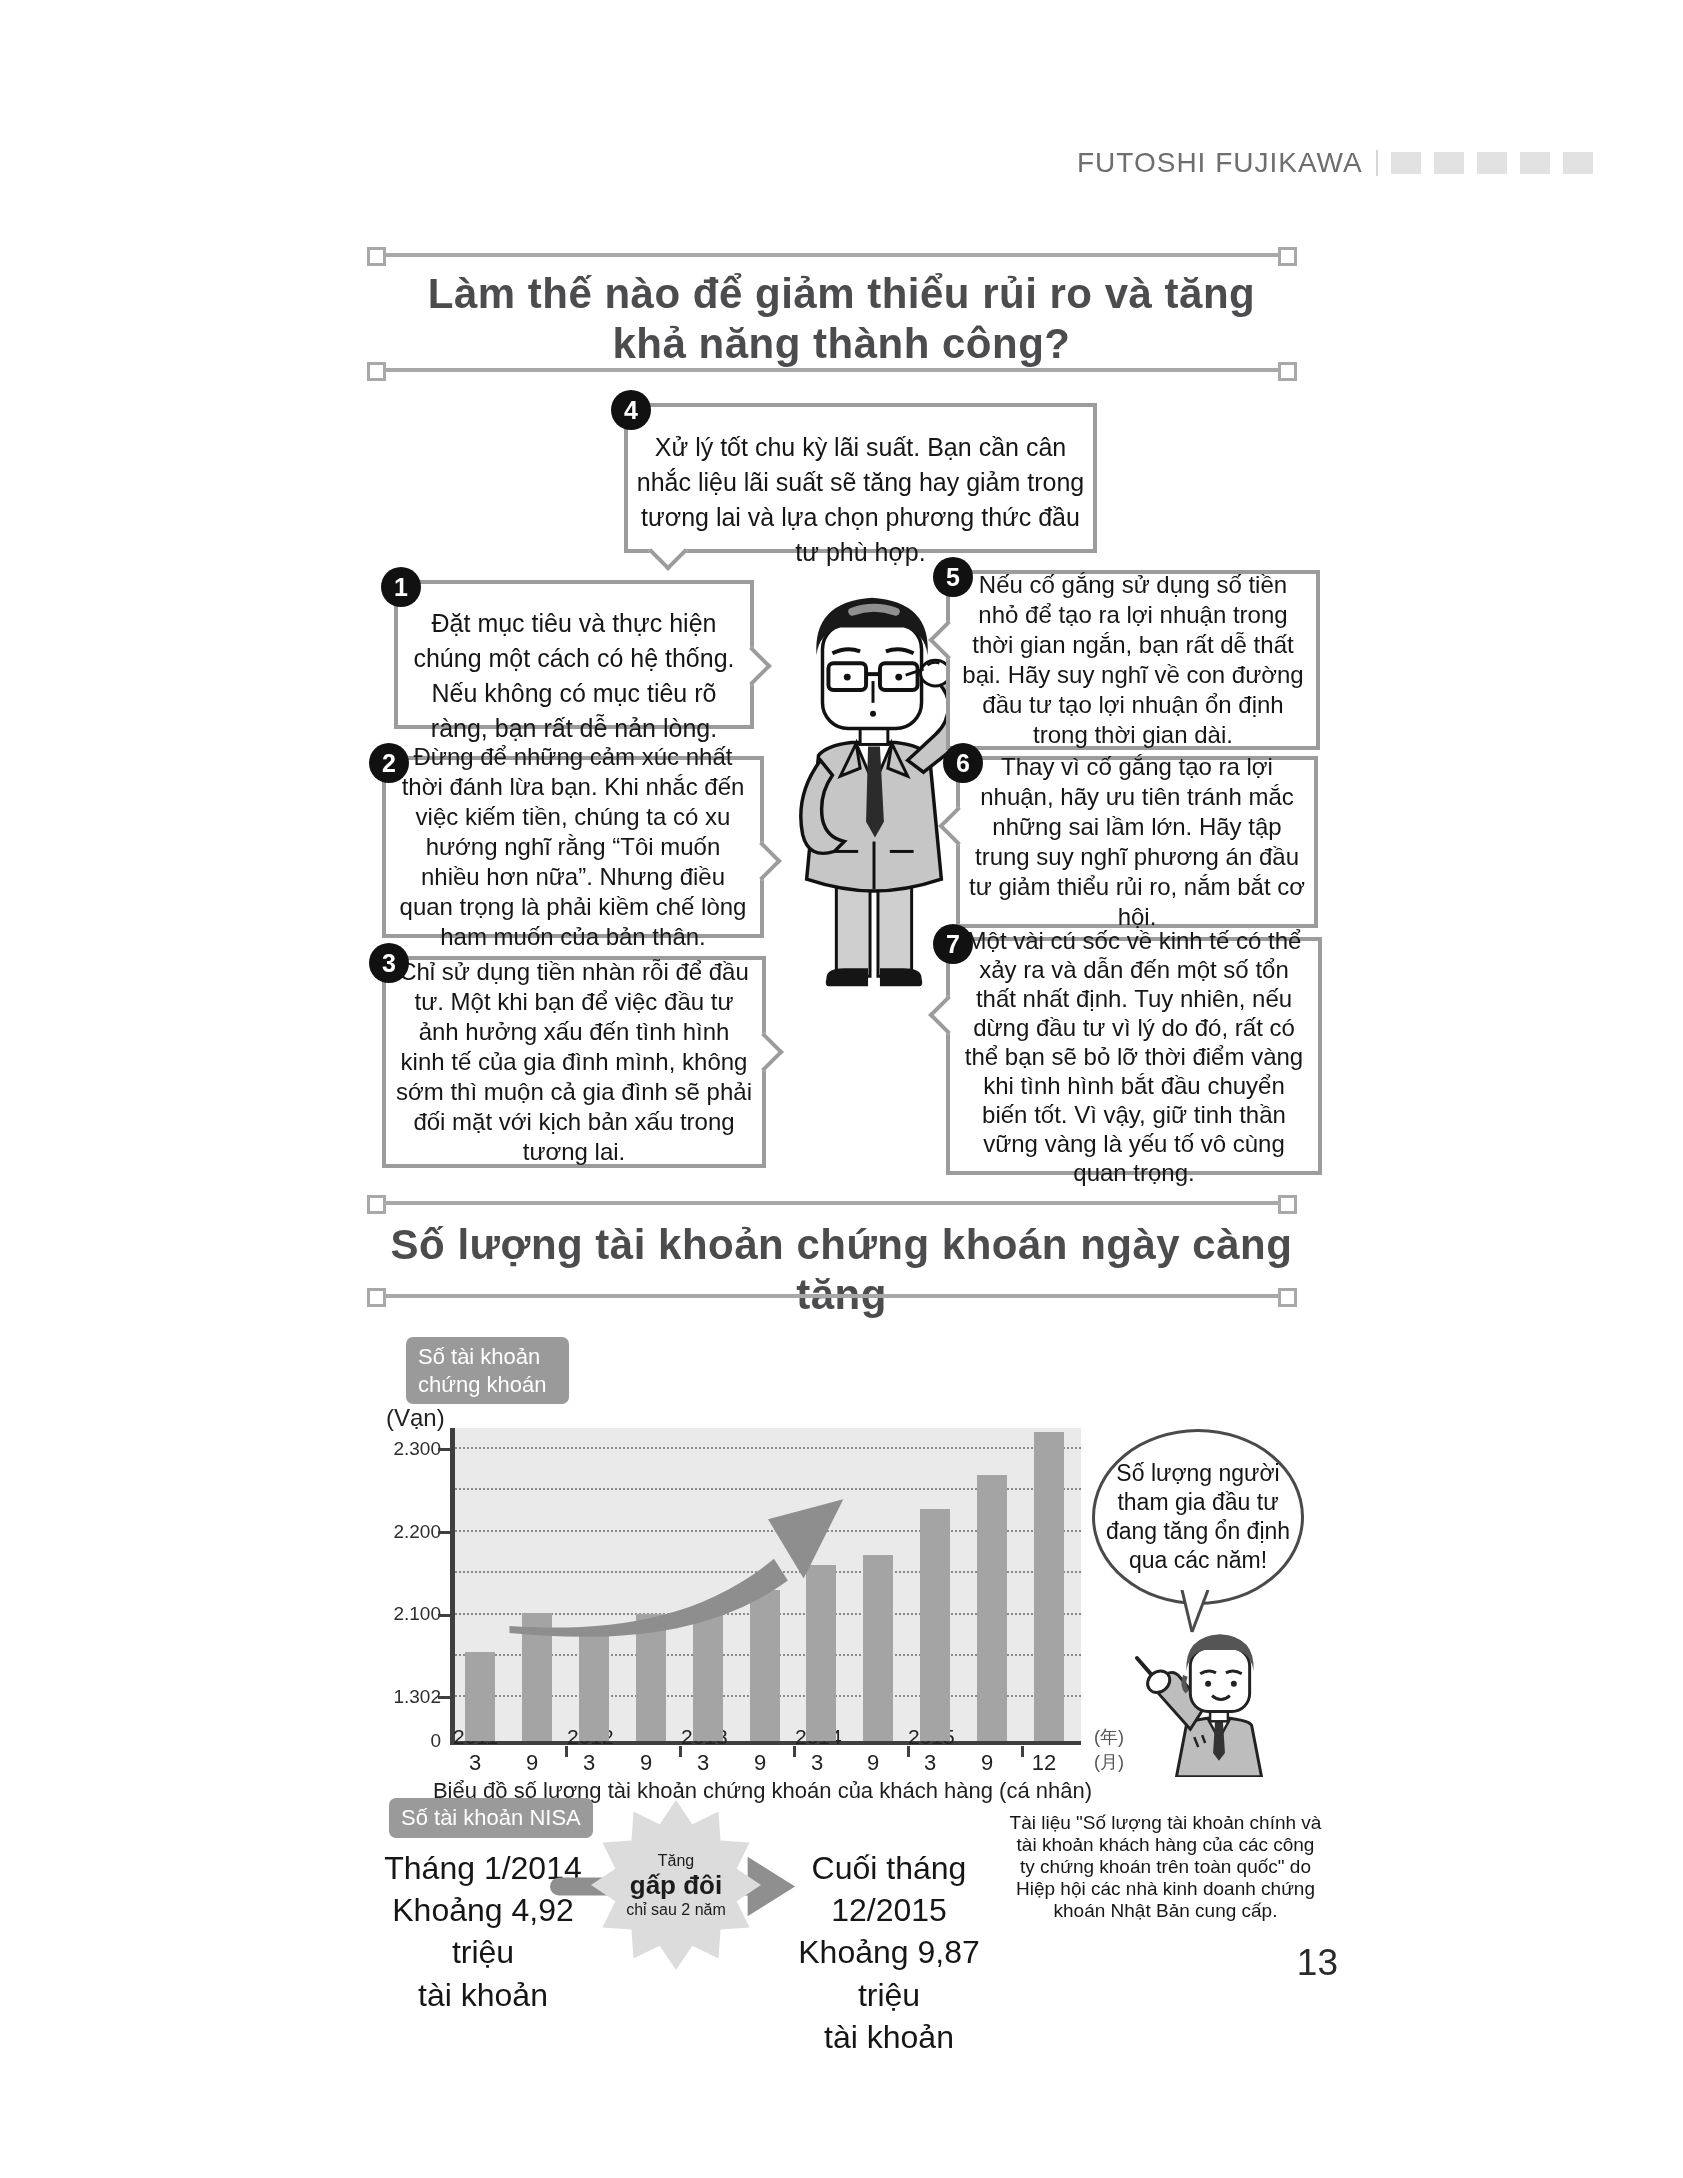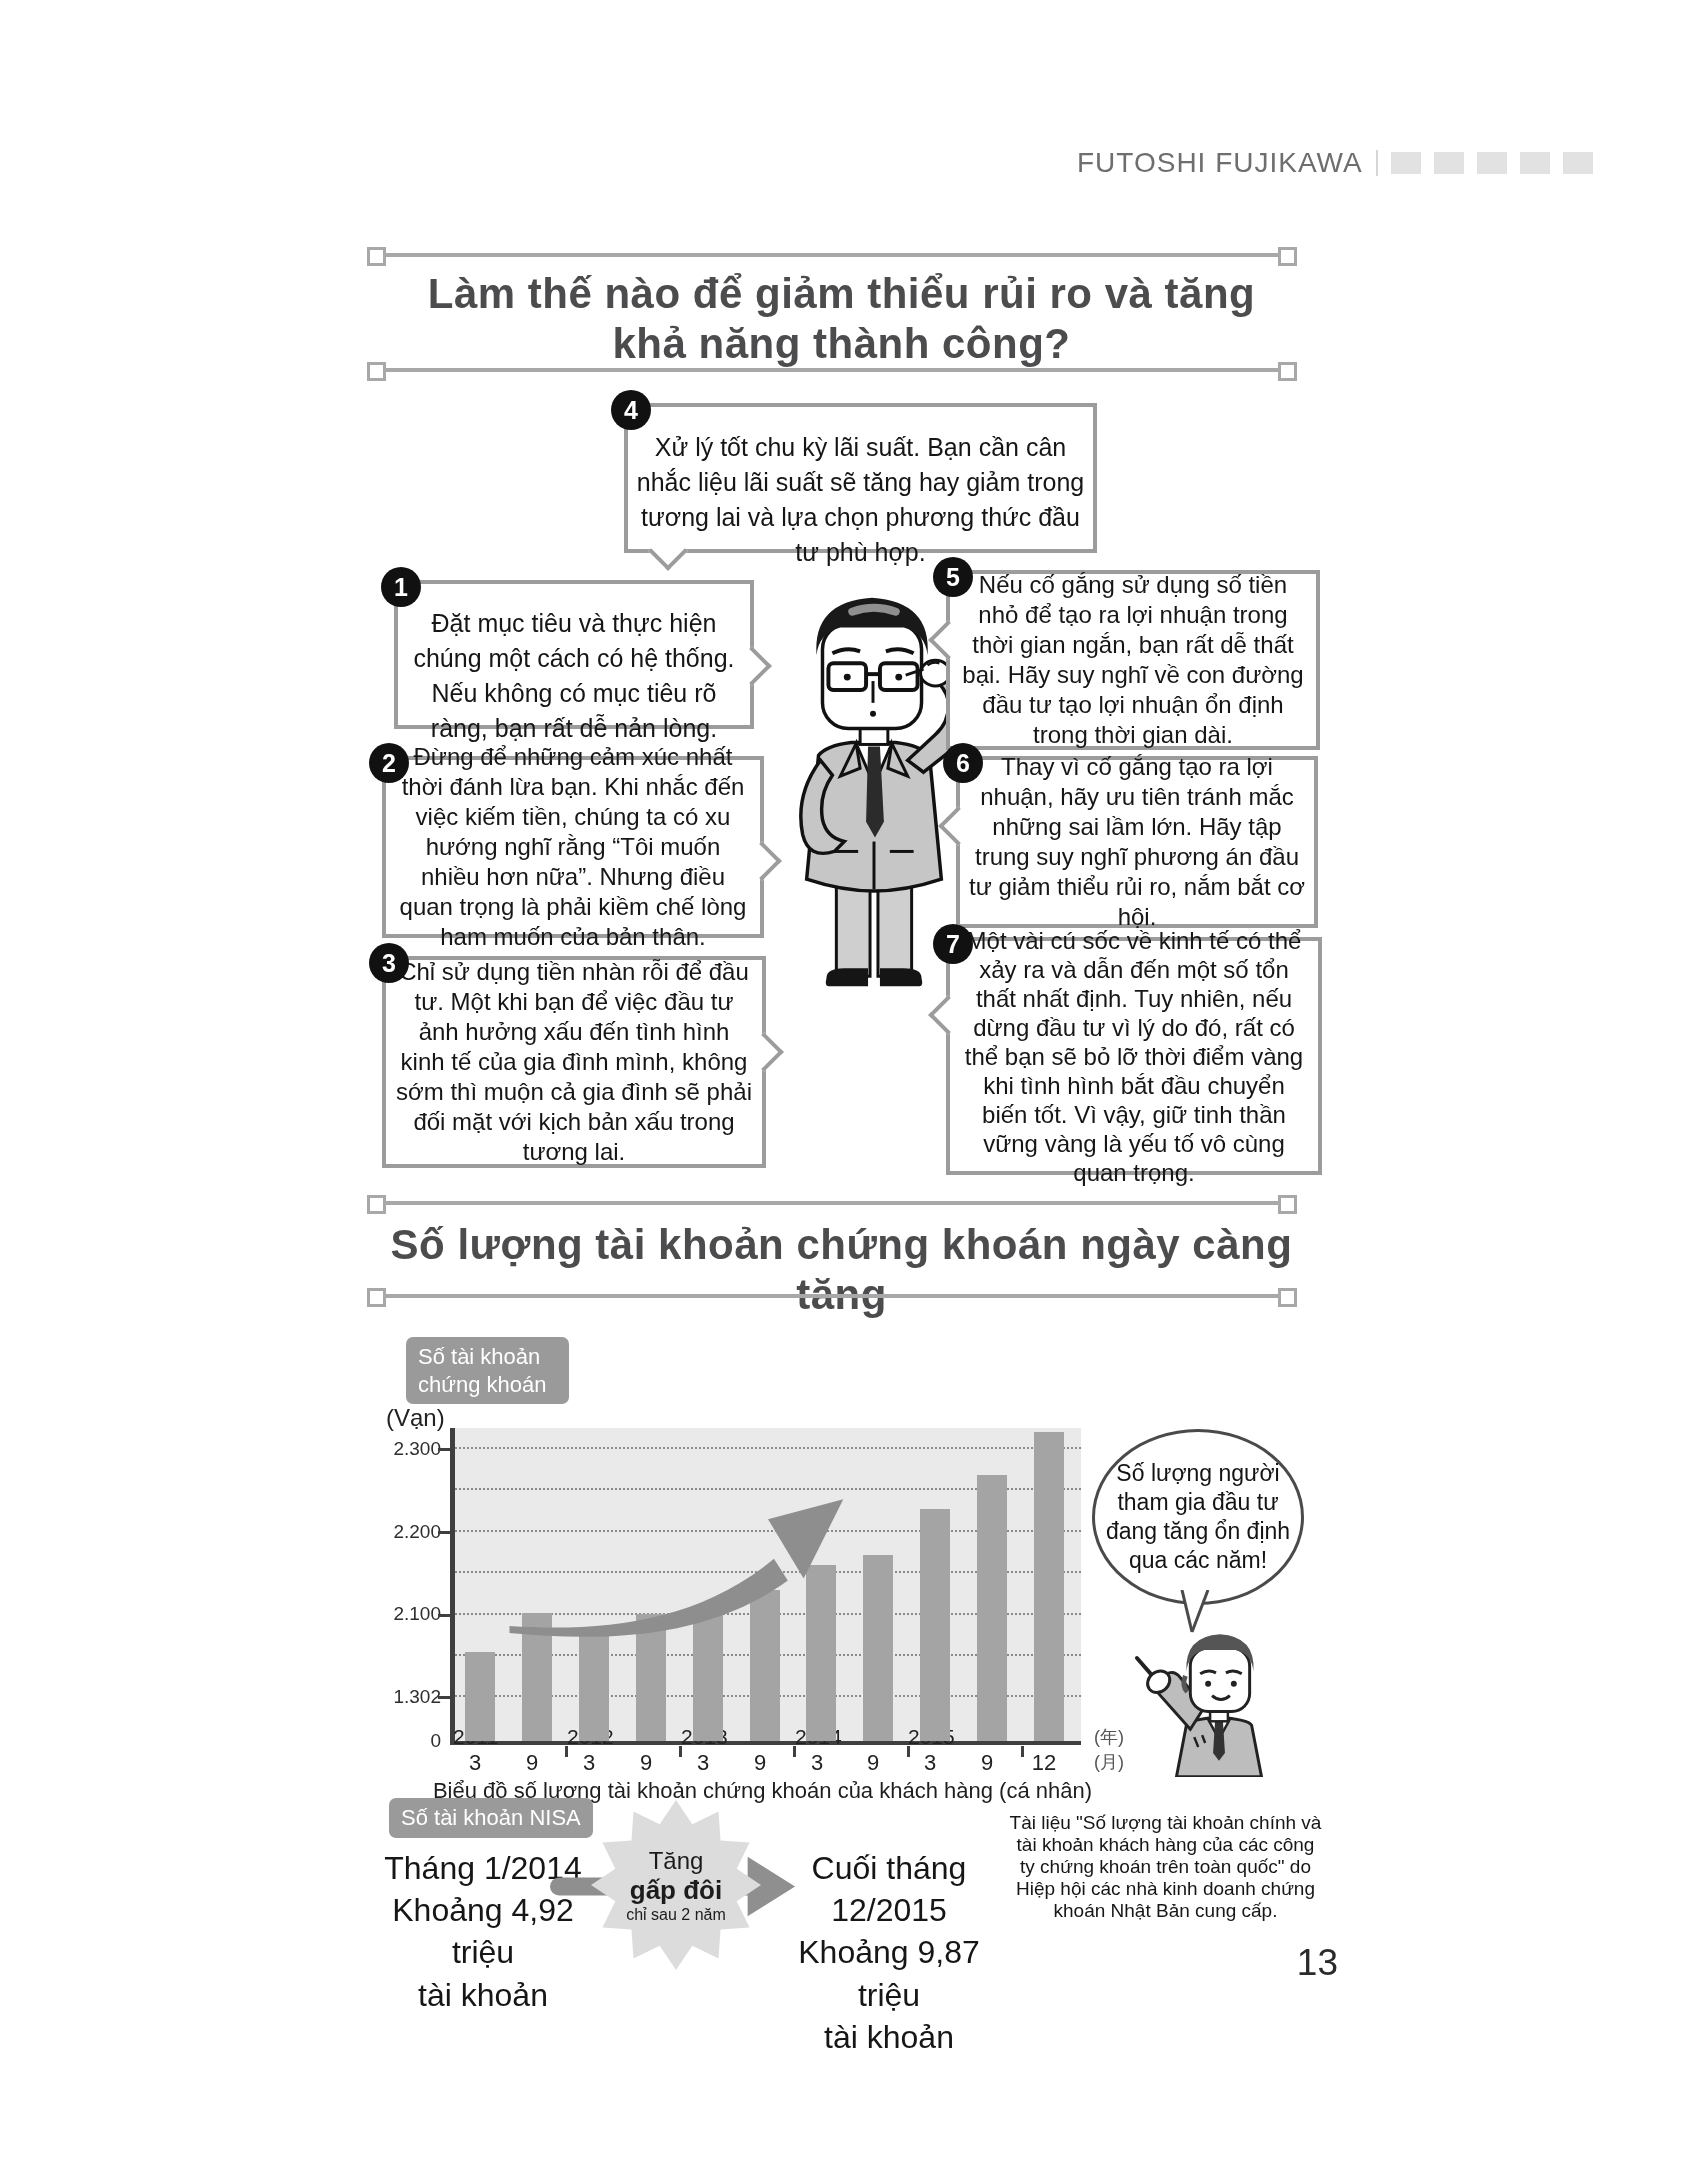--- a/index.html
+++ b/index.html
@@ -61,21 +61,21 @@
   .bubble{position:absolute;left:1092px;top:1429px;width:206px;height:170px;border:3px solid #4a4a4a;border-radius:50%;
     background:#fff;display:flex;align-items:center;justify-content:center;text-align:center;
     font-size:23px;line-height:1.26;white-space:pre-line;color:#141414;z-index:2;}
   .bubble-tail{position:absolute;left:1174px;top:1590px;z-index:3;}
 
   
   .tblock{position:absolute;text-align:center;white-space:pre-line;font-size:32px;line-height:1.32;color:#161616;}
   .burst{position:absolute;left:591px;top:1800px;width:170px;height:170px;background:#dcdcdc;z-index:2;
     clip-path:polygon(50% 0%,40.4% 14.3%,25% 6.7%,23.8% 23.8%,6.7% 25%,14.3% 40.4%,0% 50%,14.3% 59.6%,6.7% 75%,23.8% 76.2%,25% 93.3%,40.4% 85.7%,50% 100%,59.6% 85.7%,75% 93.3%,76.2% 76.2%,93.3% 75%,85.7% 59.6%,100% 50%,85.7% 40.4%,93.3% 25%,76.2% 23.8%,75% 6.7%,59.6% 14.3%);
     display:flex;flex-direction:column;align-items:center;justify-content:center;text-align:center;}
-  .burst .b1{font-size:24px;} .burst .b2{font-size:26px;font-weight:bold;} .burst .b3{font-size:16px;}
+  .burst .b1{font-size:16px;} .burst .b2{font-size:26px;font-weight:bold;} .burst .b3{font-size:16px;}
   .source-note{position:absolute;left:992px;top:1812px;width:347px;text-align:center;
     font-size:19px;line-height:22px;white-space:pre-line;color:#161616;}
   .page-num{position:absolute;left:1249px;top:1942px;width:89px;text-align:right;font-size:37px;color:#2a2a2a;}
 </style>
 </head>
 <body>
 
 <div class="header">
   <span class="author">FUTOSHI FUJIKAWA</span>
   <span class="hsep"></span>

